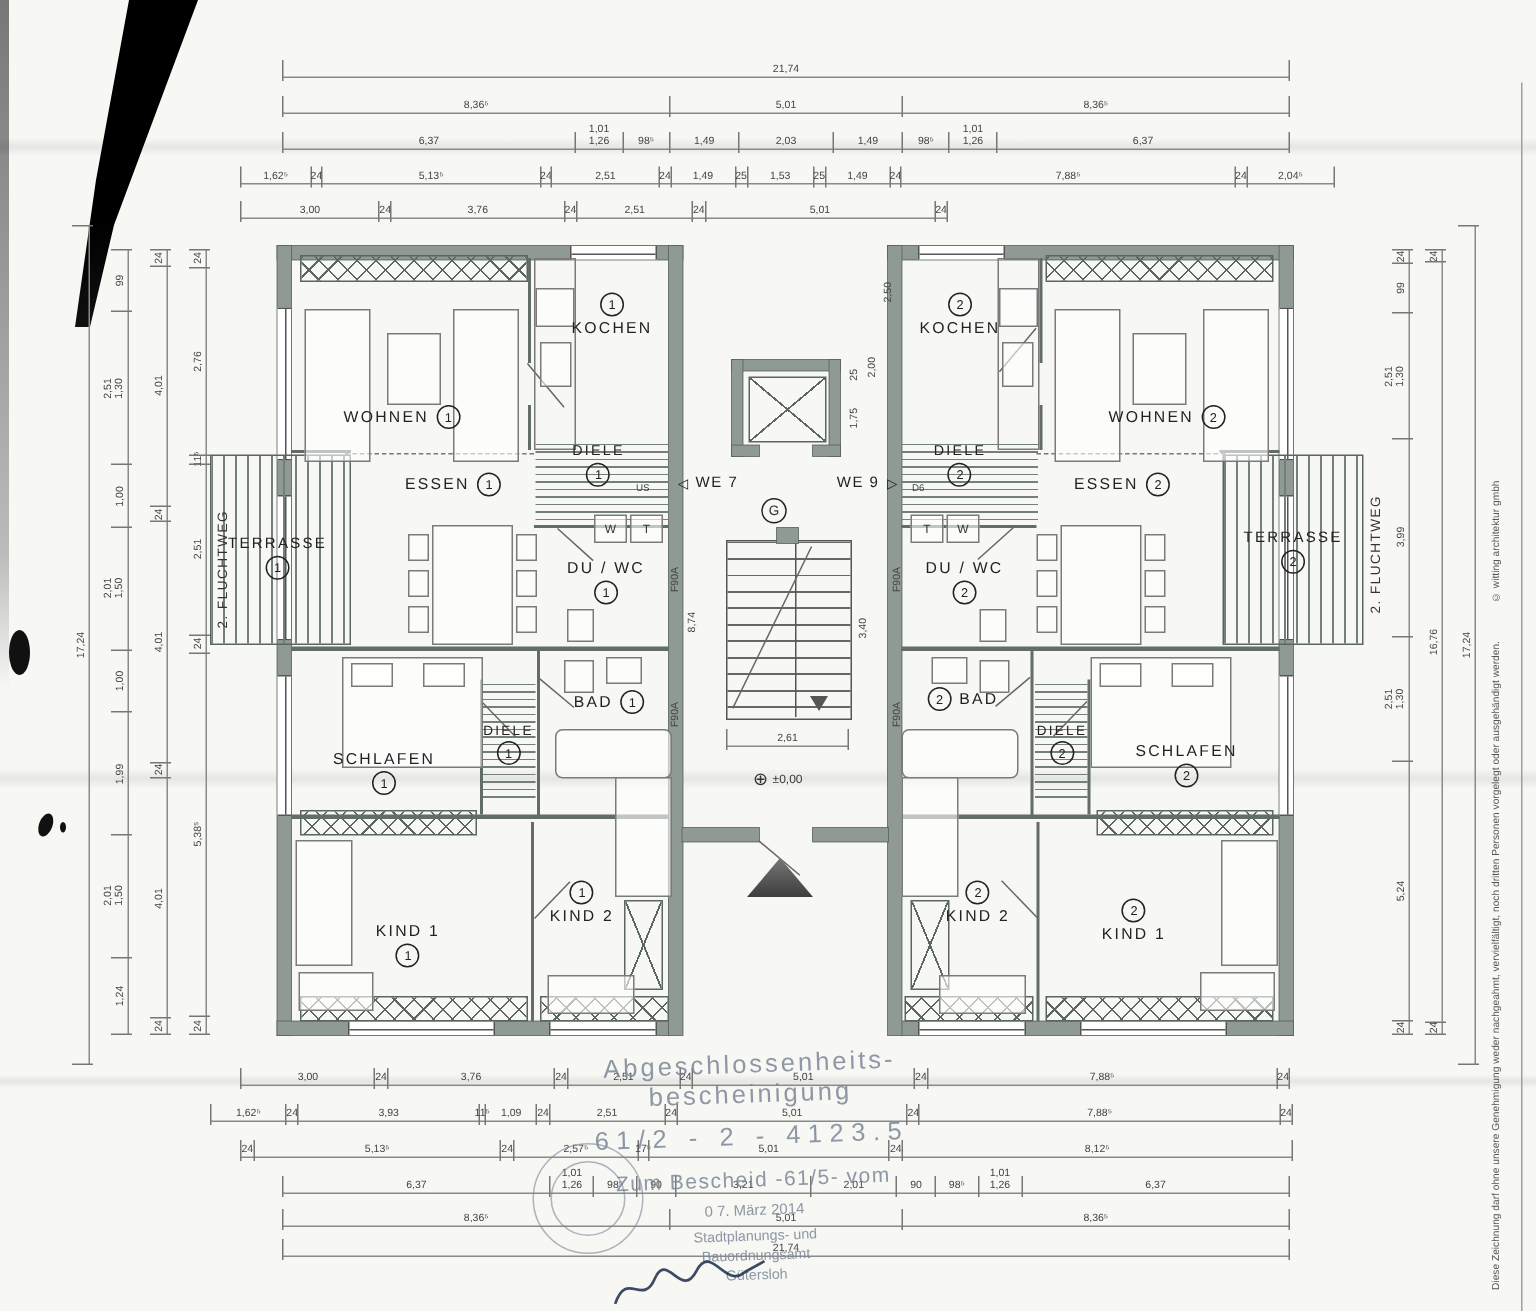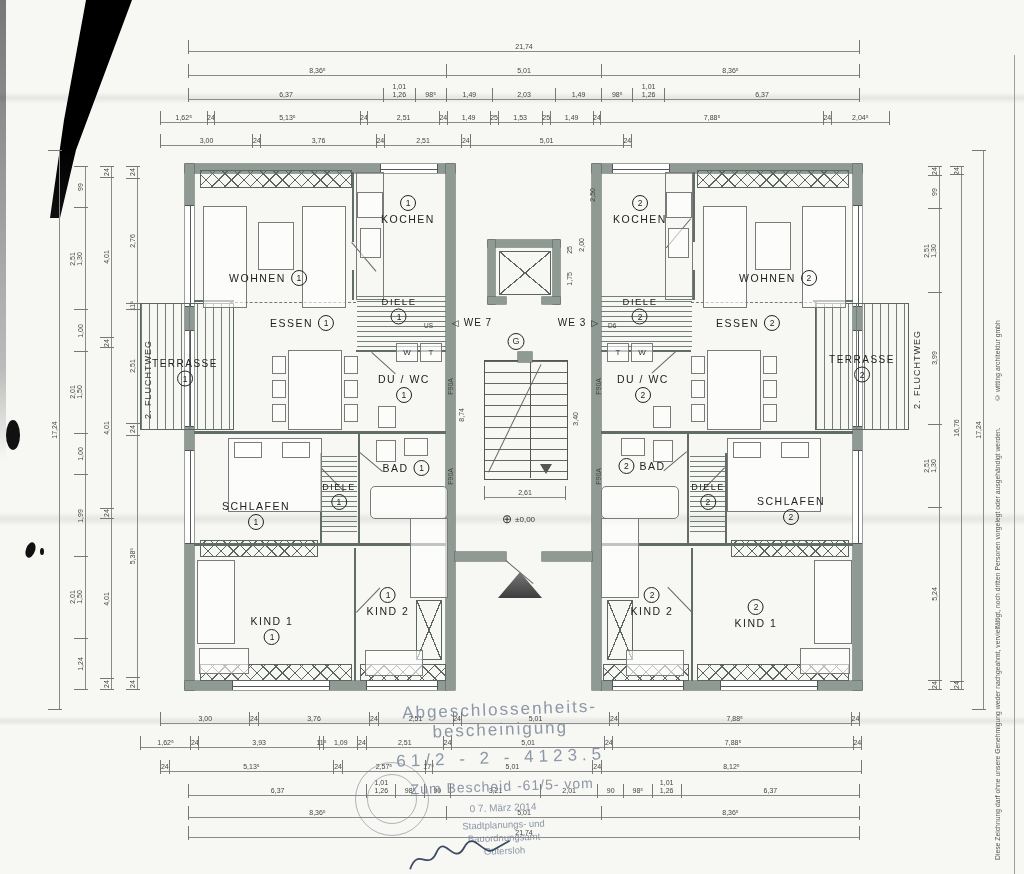--- a/index.html
+++ b/index.html
@@ -721,21 +721,21 @@
     </div>
 
 <div class="abs vtext" style="left:143px;top:340px;font-size:9px;letter-spacing:1px;color:#333;"><span>2. FLUCHTWEG</span></div>
 <div class="abs vtext" style="left:912px;top:330px;font-size:9px;letter-spacing:1px;color:#333;"><span>2. FLUCHTWEG</span></div>
 
 <div class="rlabel" style="left:472px;top:322px;font-size:10px;letter-spacing:1px;">
   <span class="tri">◁</span>
       <span>WE 7</span>
     </div>
 <div class="rlabel" style="left:578px;top:322px;font-size:10px;letter-spacing:1px;">
-  <span>WE 3</span>
+  <span>WE 9</span>
       <span class="tri">▷</span>
     </div>
 <div class="abs" style="left:516px;top:330px;transform:translate(-50%,0);"><span class="circ" style="width:15px;height:15px;font-size:9px;">G</span></div>
 
 <div class="dimrow" style="left:484px;top:486px;width:82px;">
       <div class="seg" style="flex-grow:1;">
         <span>2,61</span>
       </div>
     </div>
 <div class="abs" style="left:502px;top:512px;font-size:8px;color:#333;display:flex;align-items:center;gap:3px;">

